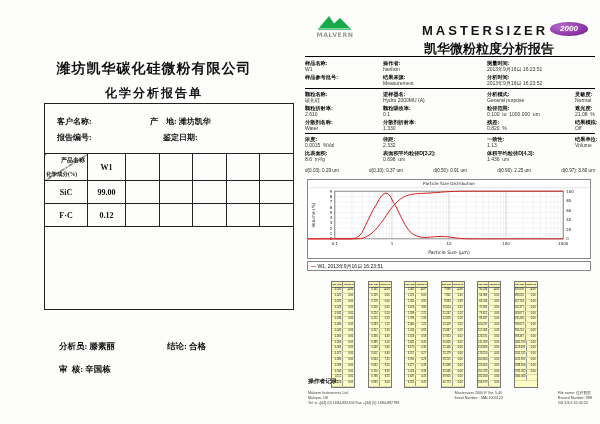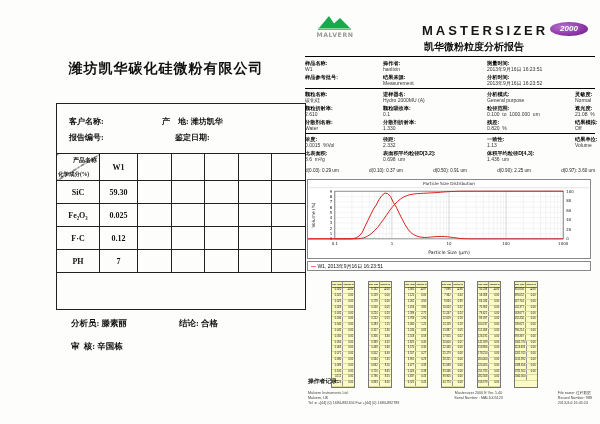--- a/index.html
+++ b/index.html
@@ -1,47 +1,47 @@
 <!DOCTYPE html>
 <html><head>
 <meta charset="utf-8">
 <style>
   html,body{margin:0;padding:0;background:#ffffff;}
   .canvas{position:relative;width:600px;height:424px;background:#fdfdfb;overflow:hidden;
           font-family:"Liberation Sans","DejaVu Sans",sans-serif;color:#111;}
   
-  .left-page{position:absolute;left:16px;top:0;width:300px;height:424px;
+  .left-page{position:absolute;left:4px;top:0;width:300px;height:424px;
              font-family:"Liberation Serif","DejaVu Serif",serif;}
   .l-title1{position:absolute;left:0;top:60px;width:300px;text-align:center;
             font-size:14px;font-weight:bold;letter-spacing:1px;}
   .l-title2{position:absolute;left:0;top:85px;width:300px;text-align:center;
             font-size:12px;font-weight:bold;letter-spacing:2px;}
   .l-box{position:absolute;left:40px;top:103px;width:250px;height:207px;border:1px solid #222;box-sizing:border-box;}
   .l-info{position:relative;height:49px;font-size:8px;font-weight:bold;}
   .l-info span{position:absolute;white-space:pre;}
   .li-cust{left:12px;top:12px;} .li-orig{left:105px;top:12px;}
   .li-repno{left:12px;top:28px;} .li-date{left:105px;top:28px;padding-left:13px;}
   table.l-table{position:absolute;left:-1px;top:49px;width:250px;border-collapse:collapse;table-layout:fixed;}
   .l-table td{border:1px solid #222;height:22px;text-align:center;vertical-align:middle;
               font-size:8px;font-weight:bold;padding:0;}
   .l-table tr.hdr td{height:26px;}
   td.corner{position:relative;background-image:linear-gradient(to bottom right,transparent 49.2%,#222 49.2%,#222 50.8%,transparent 50.8%);}
   .corner-top{position:absolute;right:2px;top:2px;font-size:6px;font-weight:bold;}
   .corner-bot{position:absolute;left:1px;bottom:2px;font-size:5.5px;font-weight:bold;}
   .l-sign{position:absolute;left:0;top:0;width:300px;height:424px;font-size:8.5px;font-weight:bold;}
-  .l-sign span{position:absolute;white-space:pre;}
+  .l-sign span{position:absolute;white-space:pre;margin-top:23px;}
   .ls-analyst{left:55px;top:318px;} .ls-concl{left:163px;top:318px;} .ls-review{left:55px;top:341px;}
   
   .right-page{position:absolute;left:300px;top:0;width:300px;height:424px;font-family:"Liberation Sans","DejaVu Sans",sans-serif;}
   .rp-logo{position:absolute;left:16px;top:13px;width:46px;height:28px;}
   .rp-master{position:absolute;left:122px;top:23px;font-size:13px;font-weight:600;letter-spacing:3px;color:#151515;}
   .rp-oval{position:absolute;left:250px;top:22px;width:38px;height:14px;border-radius:50%;
            background:radial-gradient(ellipse at 35% 35%, #b671ce 0%, #8d35a6 60%, #5e1b72 100%);
            color:#fff;font-size:8px;font-style:italic;font-weight:bold;text-align:center;line-height:14px;}
-  .rp-sub{position:absolute;left:124px;top:40px;font-size:10px;font-weight:bold;color:#111;}
+  .rp-sub{position:absolute;left:124px;top:40px;font-size:13px;font-weight:bold;color:#111;}
   .rp-rule{position:absolute;left:5px;right:5px;height:0;border-top:1.2px solid #000;}
   #info-blocks{position:absolute;left:5px;top:60px;width:290px;}
   .info-rule{border-top:1.2px solid #000;margin:2px 0 2px 0;}
   .info-row{display:grid;grid-template-columns:78px 104px 88px 1fr;margin-bottom:2px;}
   .info-row.three{grid-template-columns:78px 104px 1fr;}
   .info-lbl{font-size:5.2px;font-weight:bold;line-height:6px;color:#000;white-space:pre;}
   .info-val{font-size:5px;line-height:6px;color:#333;white-space:pre;}
   #percentile-row{position:absolute;left:5px;top:168px;width:290px;display:flex;justify-content:space-between;
                   font-size:4.6px;color:#222;}
   #chart-box{position:absolute;left:7px;top:179px;width:284px;height:80px;border:0.8px solid #888;background:#fff;box-sizing:border-box;}
@@ -61,20 +61,21 @@
   #report-footer .fcenter{text-align:center;}
   svg text{font-family:"DejaVu Sans","Liberation Sans",sans-serif;}
 </style>
 </head>
 <body>
 
 <div class="canvas">
 
   <div class="left-page">
     <div class="l-title1">潍坊凯华碳化硅微粉有限公司</div>
+    <div class="l-title2">化学分析报告单</div>
 
     <div class="l-box">
       <div class="l-info">
         <span class="li-cust">客户名称:</span>
         <span class="li-orig">产    地: 潍坊凯华</span>
         <span class="li-repno">报告编号:</span>
         <span class="li-date">鉴定日期:</span>
       </div>
       <table class="l-table">
         <colgroup>
@@ -94,48 +95,30 @@
           </td>
           <td>W1</td>
           <td></td>
               <td></td>
           <td></td>
               <td></td>
           <td></td>
         </tr>
         <tr>
           <td>SiC</td>
-          <td>59.30</td>
-          <td></td>
-              <td></td>
-              <td></td>
-              <td></td>
-              <td></td>
-            </tr>
-        <tr>
-          <td>Fe₂O₃</td>
-          <td>0.025</td>
+          <td>99.00</td>
           <td></td>
               <td></td>
               <td></td>
               <td></td>
               <td></td>
             </tr>
         <tr>
           <td>F·C</td>
           <td>0.12</td>
-          <td></td>
-              <td></td>
-              <td></td>
-              <td></td>
-              <td></td>
-            </tr>
-        <tr>
-          <td>PH</td>
-          <td>7</td>
           <td></td>
               <td></td>
               <td></td>
               <td></td>
               <td></td>
             </tr>
       </tbody>
         </table>
     </div>
 

